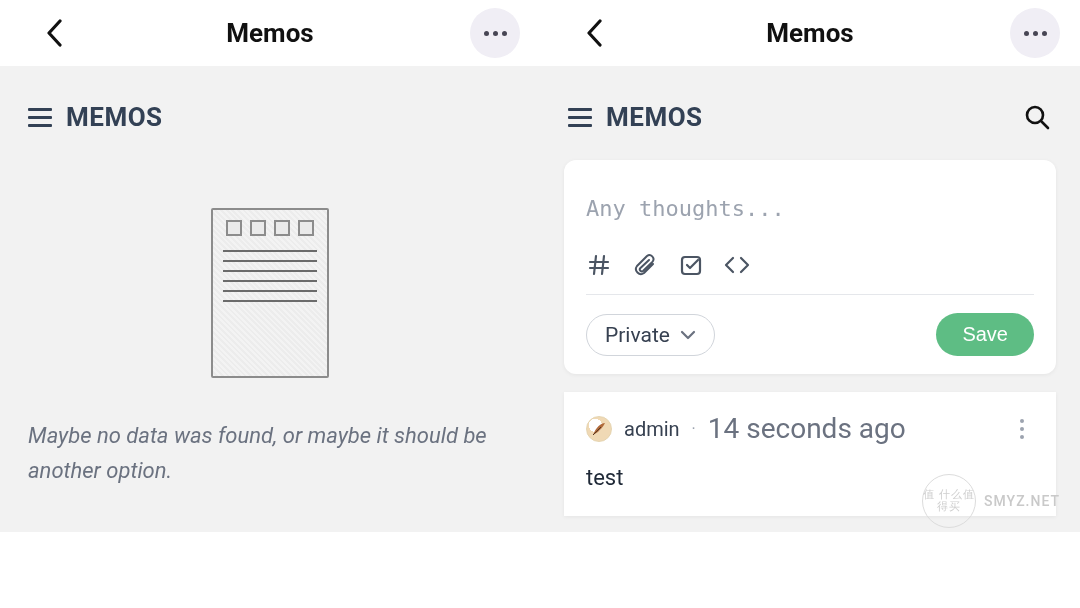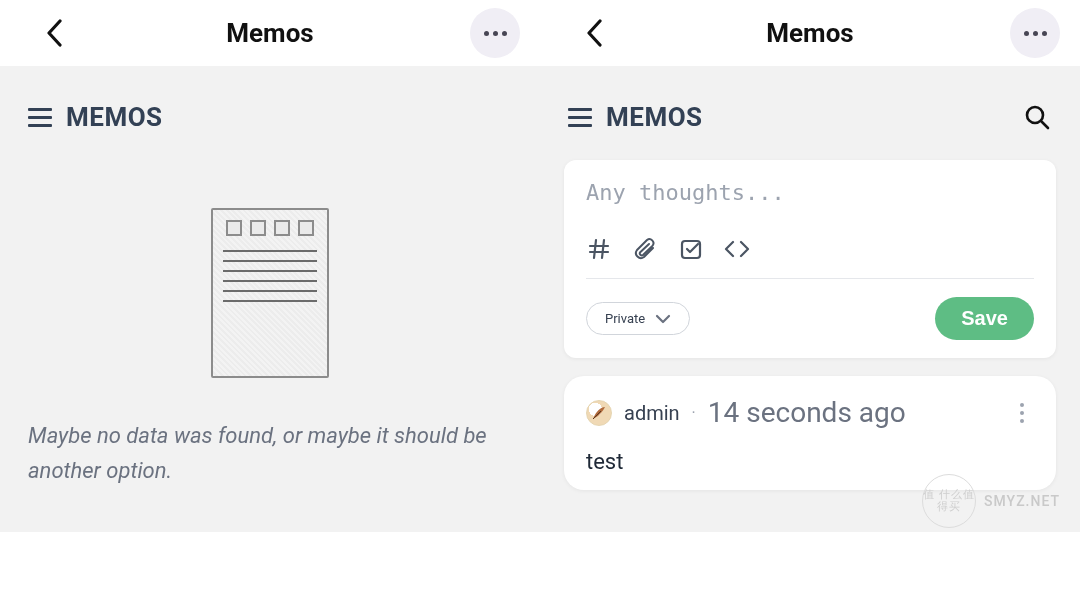--- a/index.html
+++ b/index.html
@@ -27,31 +27,31 @@
 
   
   .empty-wrap { display:flex; flex-direction:column; align-items:center; margin-top: 76px; padding: 0 28px; }
   .notepad { width: 118px; height: 170px; border: 2px solid #8c8c8c; border-radius: 2px; display:flex; flex-direction:column; padding: 10px 10px 12px 10px; gap: 8px; background: repeating-linear-gradient(45deg,#f3f3f3 0 2px, #ececec 2px 4px); }
   .notepad .boxes { display:flex; gap: 8px; justify-content:center; margin-bottom: 6px; }
   .notepad .box { width: 16px; height: 16px; border: 2px solid #8c8c8c; background:#eaeaea; }
   .notepad .line { height: 2px; background:#6b6b6b; width: 100%; }
   .empty-text { font-size: 22px; color: #6b7280; font-style: italic; line-height: 1.6; margin-top: 40px; padding: 0 0; align-self: flex-start; }
 
   
-  .composer { margin: 28px 24px 8px 24px; background:#fff; border-radius: 12px; box-shadow: 0 1px 4px rgba(0,0,0,0.06); padding: 20px 22px 18px 22px; }
+  .composer { margin: 28px 24px 8px 24px; background:#fff; border-radius: 12px; box-shadow: 0 1px 4px rgba(0,0,0,0.06); padding: 36px 22px 18px 22px; }
   .composer-input { width:100%; border:none; outline:none; resize:none; font-size: 22px; color:#374151; background:transparent; height: 36px; }
   .composer-input::placeholder { color:#9ca3af; }
   .composer-tools { display:flex; gap: 20px; align-items:center; margin-top: 16px; padding-bottom: 16px; border-bottom: 1px solid #e5e7eb; }
   .tool { width: 26px; height: 26px; color:#4b5563; display:flex; align-items:center; justify-content:center; cursor:pointer; }
   .composer-footer { display:flex; align-items:center; justify-content:space-between; margin-top: 18px; }
-  .privacy-pill { display:inline-flex; align-items:center; gap:10px; border:1px solid #d1d5db; border-radius: 999px; padding: 8px 18px; font-size: 13px; color:#374151; cursor:pointer; }
-  .save-btn { background:#5ebd84; color:#fff; border:none; border-radius: 999px; padding: 10px 26px; font-size: 20px; font-weight:700; cursor:pointer; }
-
-  
-  .memo-card { margin: 18px 24px 0 24px; background:#fff; border-radius: 20px; box-shadow: 0 1px 4px rgba(0,0,0,0.06); padding: 20px 22px 16px 22px; }
+  .privacy-pill { display:inline-flex; align-items:center; gap:10px; border:1px solid #d1d5db; border-radius: 999px; padding: 8px 18px; font-size: 21px; color:#374151; cursor:pointer; }
+  .save-btn { background:#5ebd84; color:#fff; border:none; border-radius: 999px; padding: 10px 26px; font-size: 20px; font-weight:400; cursor:pointer; }
+
+  
+  .memo-card { margin: 18px 24px 0 24px; background:#fff; border-radius: 0; box-shadow: 0 1px 4px rgba(0,0,0,0.06); padding: 20px 22px 26px 22px; }
   .memo-head { display:flex; align-items:center; gap: 12px; }
   .avatar { width: 26px; height: 26px; border-radius: 50%; background: radial-gradient(circle at 35% 35%, #fff 0 30%, #f0d9b5 30% 100%); border:1px solid #e5d4b0; display:flex; align-items:center; justify-content:center; font-size:14px; }
   .memo-user { font-size: 20px; color:#374151; }
   .memo-sep { color:#9ca3af; }
   .memo-time { font-size: 28px; color:#6b7280; }
   .memo-menu { margin-left:auto; width:24px; display:flex; flex-direction:column; gap:4px; align-items:center; cursor:pointer; }
   .memo-menu span { width:4px; height:4px; border-radius:50%; background:#9ca3af; }
   .memo-body { margin-top: 20px; font-size: 22px; color:#1f2937; }
 
   

